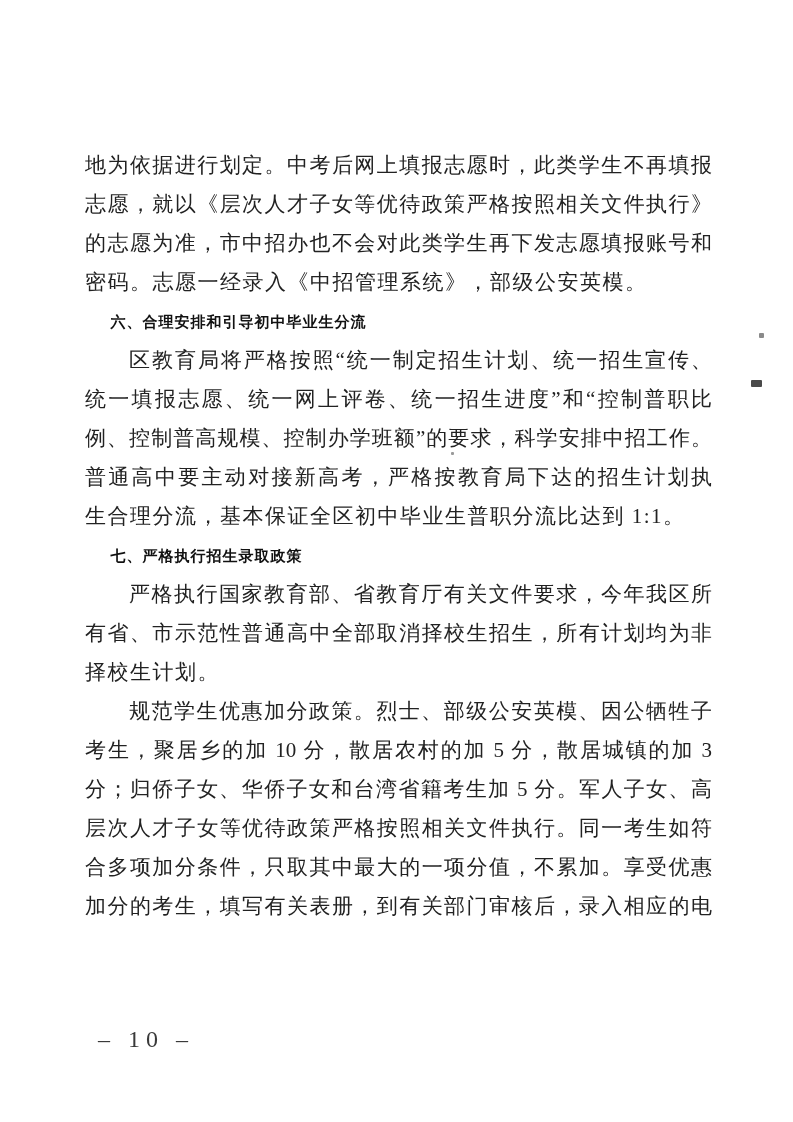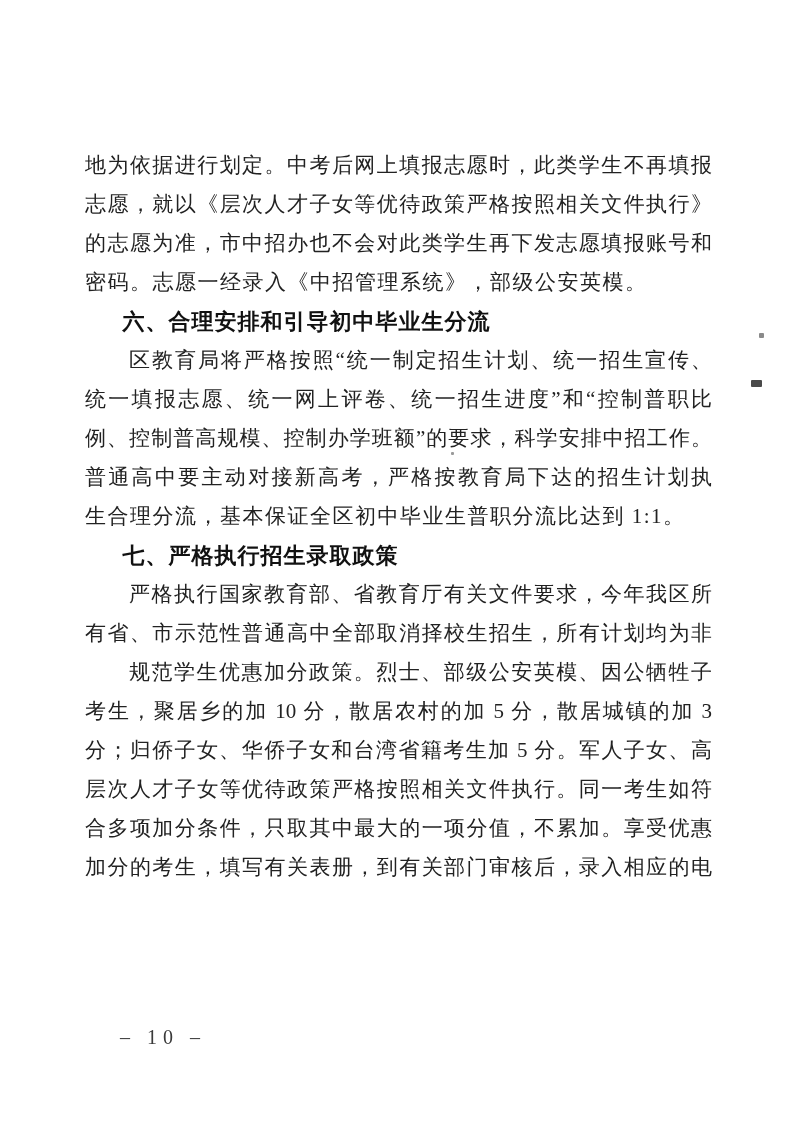--- a/index.html
+++ b/index.html
@@ -37,33 +37,33 @@
     text-align-last: justify;
     text-justify: inter-character;
     letter-spacing: 0;
   }
   .line.indent {
     text-indent: 2.1em;
   }
   .heading {
     height: 39px;
     line-height: 39px;
-    font-size: 22px;
+    font-size: 15px;
     font-weight: 700;
     font-family: "Liberation Sans", sans-serif;
     color: #111111;
     text-indent: 1.7em;
     letter-spacing: 1px;
     white-space: nowrap;
   }
   .page-number {
     position: absolute;
-    left: 120px;
+    left: 98px;
     top: 1026px;
-    font-size: 20px;
+    font-size: 24px;
     letter-spacing: 6px;
     color: #3a3a3a;
     font-family: "Liberation Serif", serif;
   }
   .speck {
     position: absolute;
     border-radius: 1px;
   }
 </style>
 </head>
@@ -77,20 +77,21 @@
       <div class="line">密码。志愿一经录入《中招管理系统》，部级公安英模。</div>
       <div class="heading">六、合理安排和引导初中毕业生分流</div>
       <div class="line just indent">区教育局将严格按照“统一制定招生计划、统一招生宣传、</div>
       <div class="line just">统一填报志愿、统一网上评卷、统一招生进度”和“控制普职比</div>
       <div class="line just">例、控制普高规模、控制办学班额”的要求，科学安排中招工作。</div>
       <div class="line just">普通高中要主动对接新高考，严格按教育局下达的招生计划执</div>
       <div class="line">生合理分流，基本保证全区初中毕业生普职分流比达到 1:1。</div>
       <div class="heading">七、严格执行招生录取政策</div>
       <div class="line just indent">严格执行国家教育部、省教育厅有关文件要求，今年我区所</div>
       <div class="line just">有省、市示范性普通高中全部取消择校生招生，所有计划均为非</div>
+      <div class="line">择校生计划。</div>
       <div class="line just indent">规范学生优惠加分政策。烈士、部级公安英模、因公牺牲子</div>
       <div class="line just">考生，聚居乡的加 10 分，散居农村的加 5 分，散居城镇的加 3</div>
       <div class="line just">分；归侨子女、华侨子女和台湾省籍考生加 5 分。军人子女、高</div>
       <div class="line just">层次人才子女等优待政策严格按照相关文件执行。同一考生如符</div>
       <div class="line just">合多项加分条件，只取其中最大的一项分值，不累加。享受优惠</div>
       <div class="line just">加分的考生，填写有关表册，到有关部门审核后，录入相应的电</div>
     </div>
   <div class="page-number">– 10 –</div>
 <div class="speck" style="left: 759px; top: 333px; width: 5px; height: 5px; background: rgb(138, 138, 138);"></div>
     <div class="speck" style="left: 751px; top: 380px; width: 11px; height: 7px; background: rgb(74, 74, 74);"></div>

